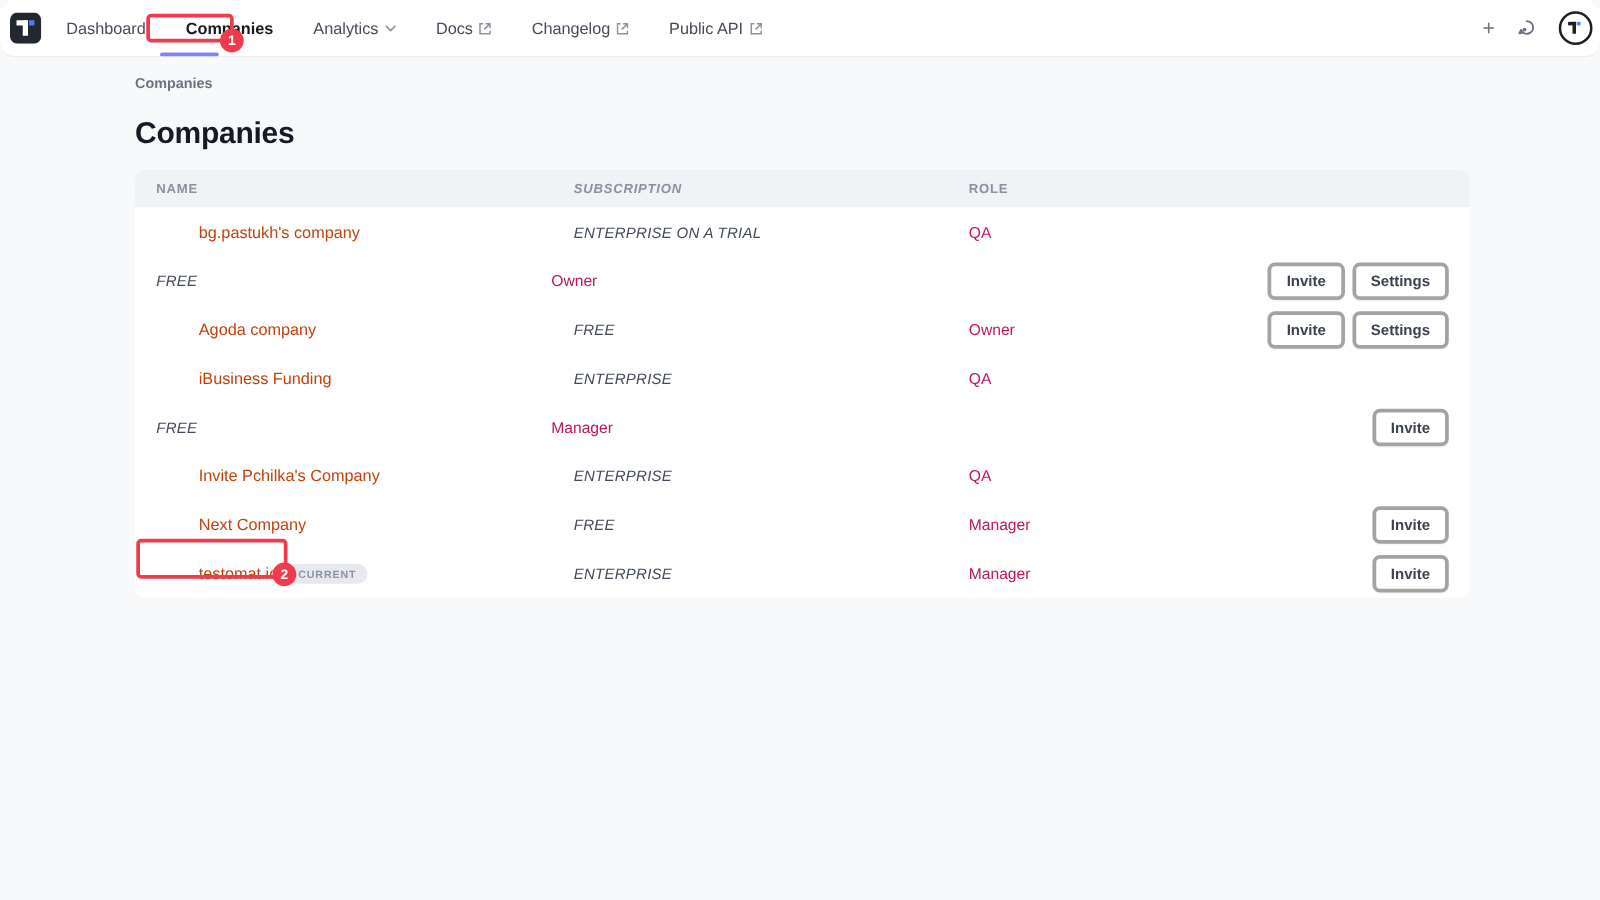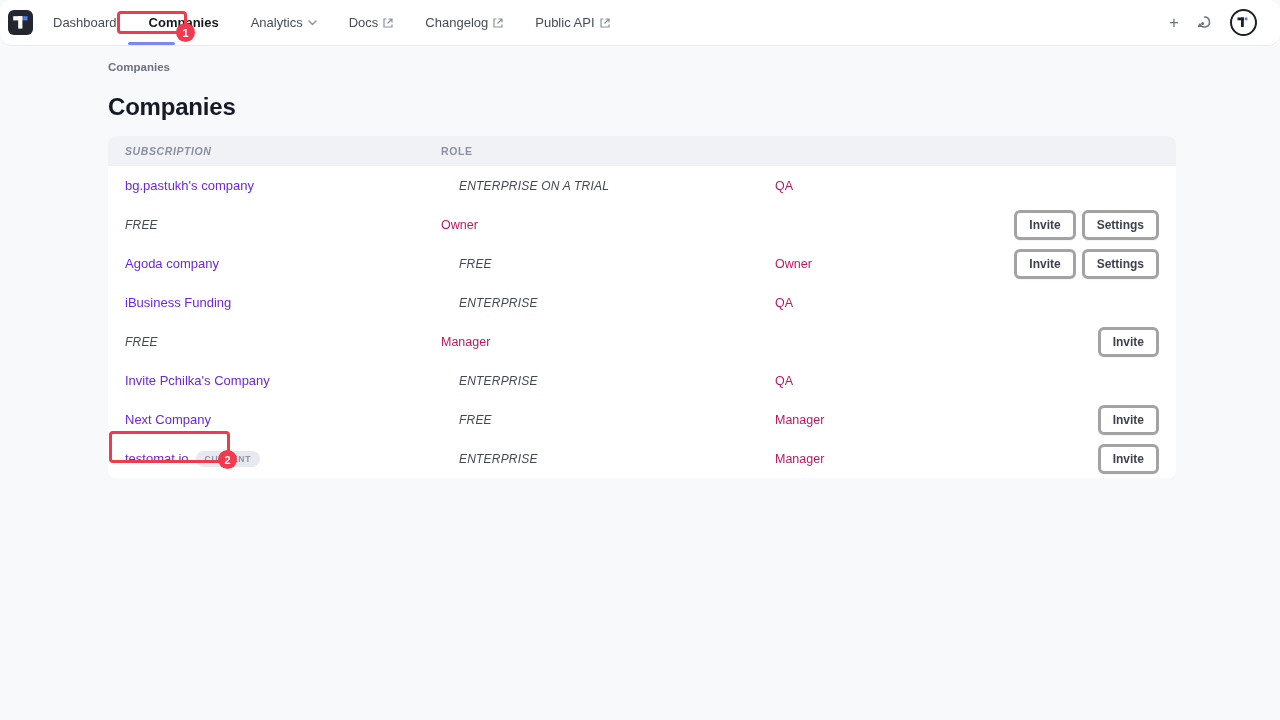--- a/index.html
+++ b/index.html
@@ -5,21 +5,21 @@
   * { margin:0; padding:0; box-sizing:border-box; }
   html,body { width:1280px; height:720px; overflow:hidden; }
   body {
     font-family:"Liberation Sans","DejaVu Sans",sans-serif;
     background:#f8f9fb;
     position:relative;
   }
   
   .topnav {
     height:46px; background:#ffffff; border-bottom:1px solid #e8eaee;
-    display:flex; align-items:center; padding:0 19px 0 8px;
+    display:flex; align-items:center; padding:0 2px 0 8px;
     position:relative; z-index:2;border-radius:12px;
   }
   .logo { width:25px; height:25px; margin-right:18px; cursor:pointer; flex:none; }
   .nav-items { display:flex; align-items:center; gap:28px; }
   .nav-item {
     font-size:13px; color:#454c59; cursor:pointer; display:flex;
     align-items:center; gap:5px; white-space:nowrap; padding:6px 2px;
   }
   .nav-item.active { color:#15181e; font-weight:700; }
   .nav-right { margin-left:auto; display:flex; align-items:center; gap:17px; padding-right:4px; }
@@ -50,21 +50,21 @@
   .th {
     font-size:10.5px; font-weight:700; color:#8a909e; letter-spacing:0.6px;
     padding-left:17px; text-transform:uppercase;
   }
   .col-name { width:334px; flex:none; }
   .col-sub  { width:316px; flex:none;font-style:italic; }
   .col-role { flex:1; }
   .trow { display:flex; align-items:center; height:39px; background:#ffffff; }
   .cell { padding-left:17px; display:flex; align-items:center; gap:7px; }
   .company-link {
-    font-size:13px; font-weight:500; color:#6d28d9; text-decoration:none; cursor:pointer;
+    font-size:13px; font-weight:500; color:#c2410c; text-decoration:none; cursor:pointer;margin-left:34px;
   }
   .current-badge {
     background:#e7e9ee; color:#8b92a1; font-size:8.5px; font-weight:700;
     letter-spacing:0.7px; padding:3px 9px; border-radius:9px; text-transform:uppercase;
   }
   .sub-text { font-size:12px; color:#424957; letter-spacing:0.2px; }
   .role-text { font-size:12.5px; color:#be185d; }
   .actions { margin-left:auto; padding-right:17px; display:flex; gap:6px; }
   .btn {
     background:#fff; border:3px solid #a3a3a3; border-radius:6px;
@@ -163,20 +163,21 @@
   </div>
 </nav>
 <div class="tab-underline"></div>
 
 <main class="content">
   <div class="breadcrumb">Companies</div>
   <h1 class="page-title">Companies</h1>
 
   <section class="card">
     <div class="thead">
+      <div class="th col-name">Name</div>
       <div class="th col-sub">Subscription</div>
       <div class="th col-role">Role</div>
     </div>
     <div>
         <div class="trow">
           <div class="cell col-name">
             <a class="company-link">bg.pastukh's company</a>
           </div>
           <div class="cell col-sub">
             <span class="sub-text">ENTERPRISE ON A TRIAL</span>

